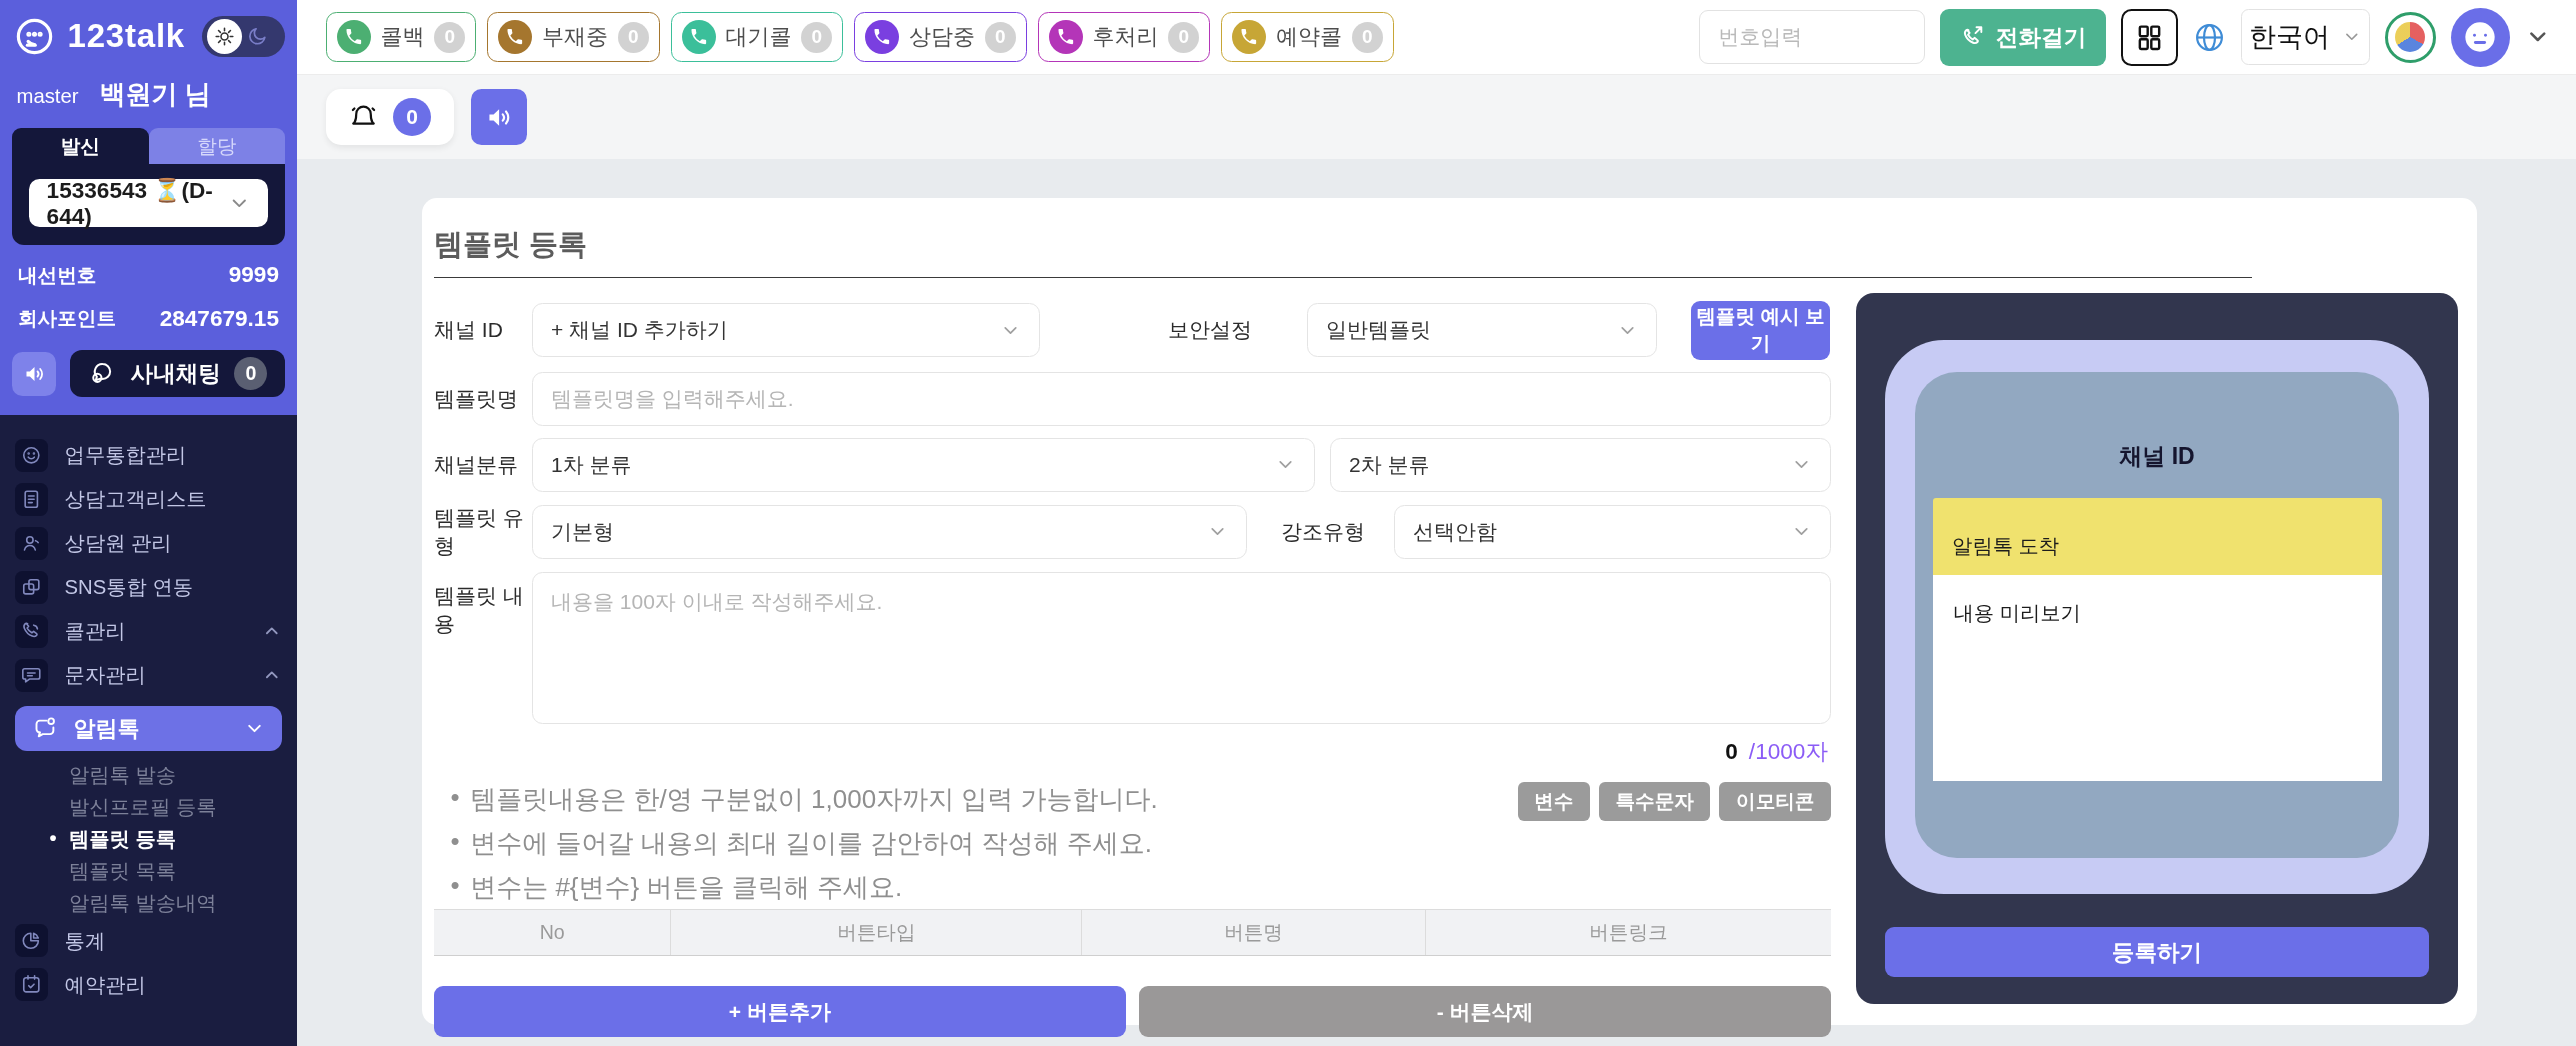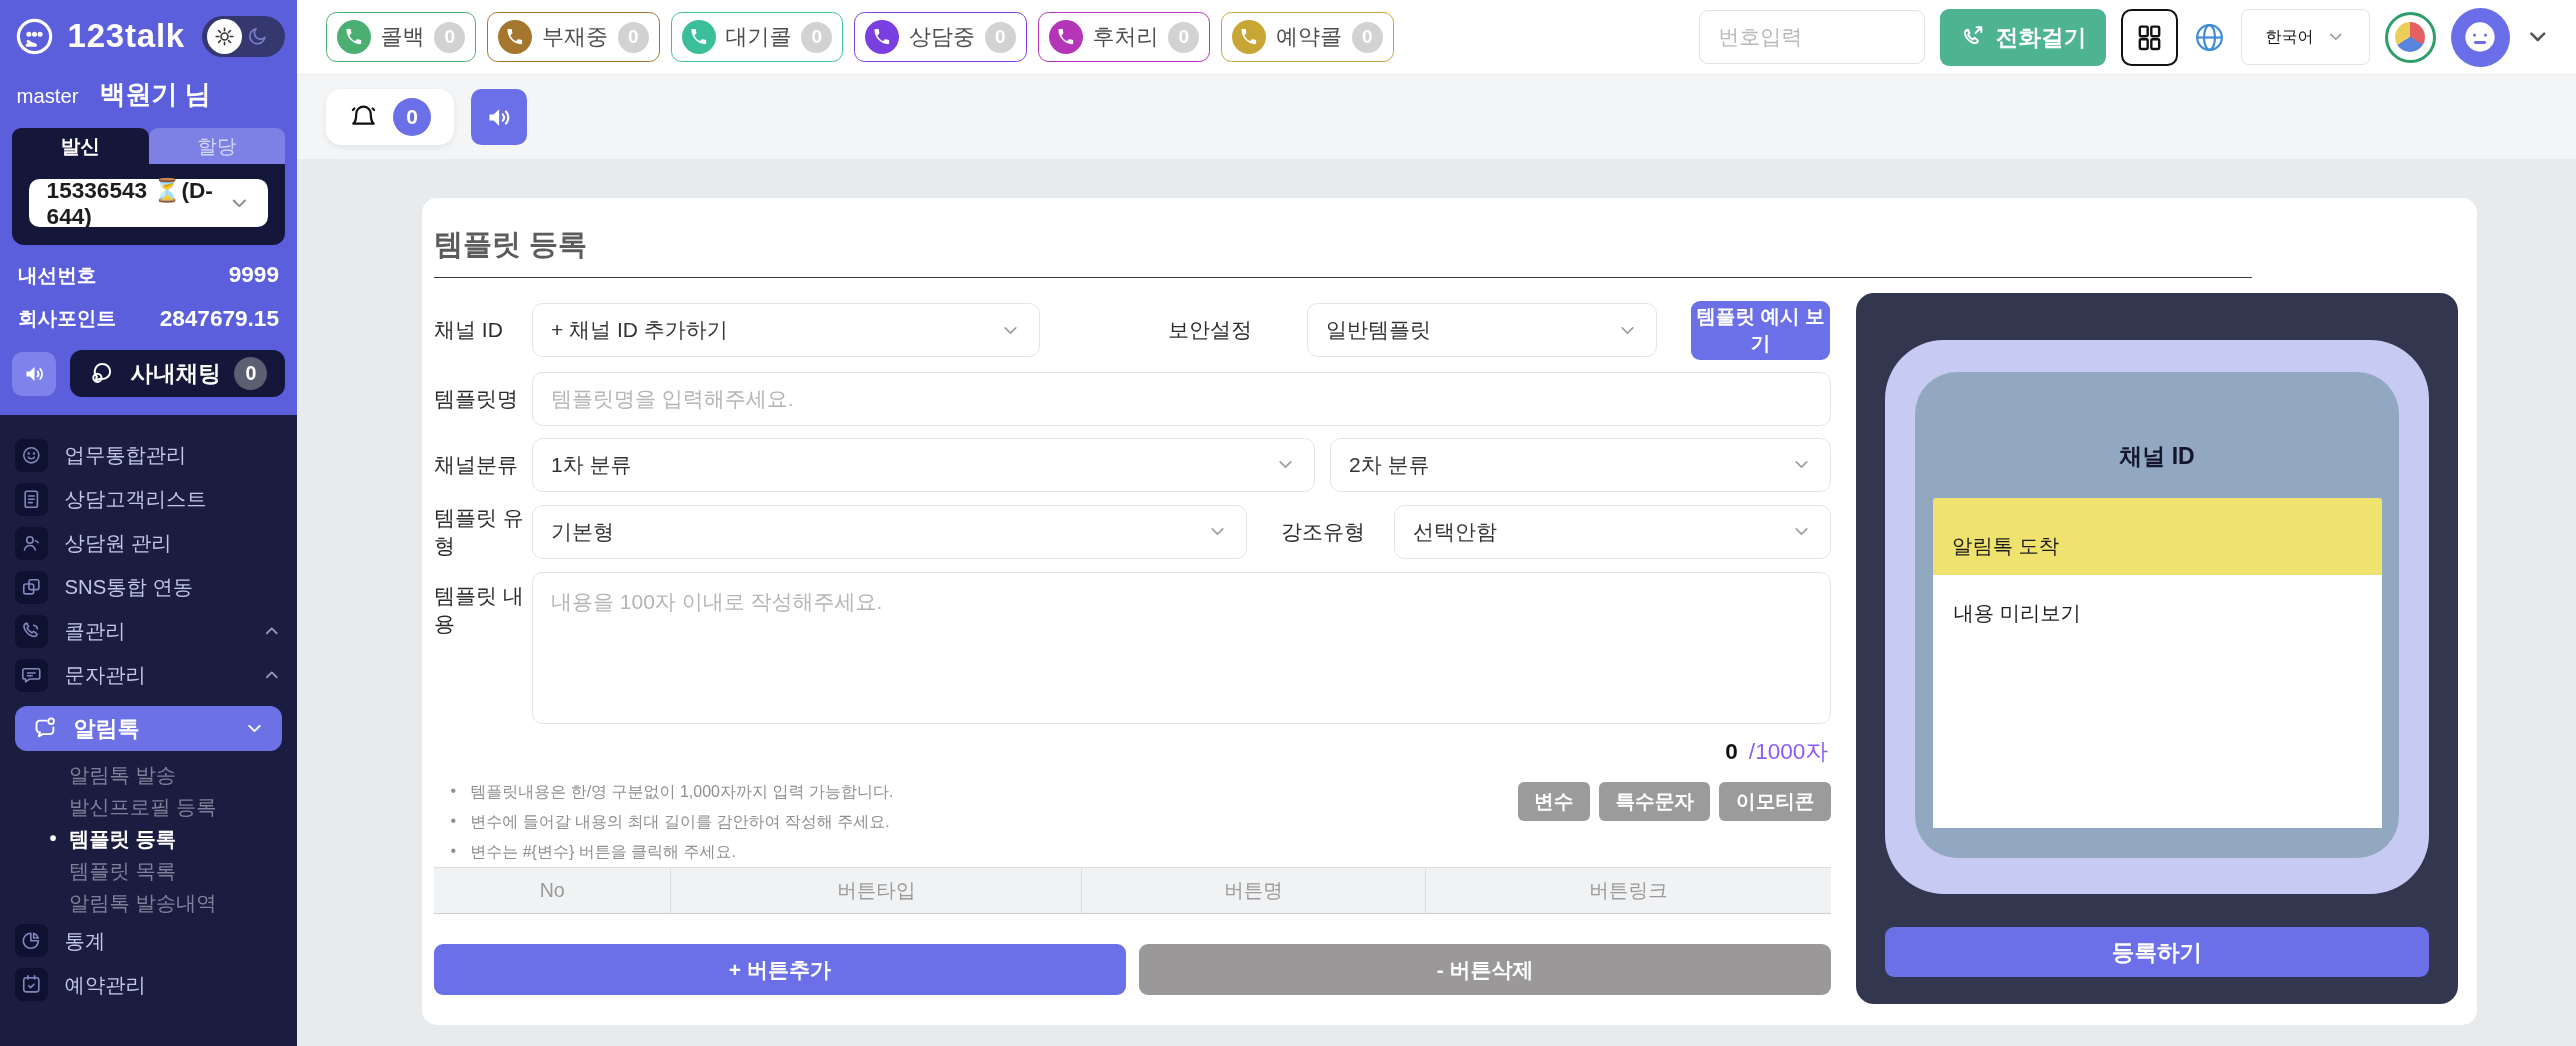--- a/index.html
+++ b/index.html
@@ -57,21 +57,21 @@
   .pill-c4 { border-color:#7a3fe0; } .pill-c4 .pill-icon { background:#7a3fe0; }
   .pill-c5 { border-color:#b435b8; } .pill-c5 .pill-icon { background:#b435b8; }
   .pill-c6 { border-color:#c7a636; } .pill-c6 .pill-icon { background:#c7a636; }
   .count-dark { background:#3b3b3b; } .count-gray { background:#d2d2d2; }
   .header-right { margin-left:auto; display:flex; align-items:center; gap:15px; }
   .phone-input { width:226px; height:54px; border:1.5px solid #e2e2e2; border-radius:9px; font-size:21px; padding:17px 18px; color:#222; outline:none; font-family:inherit; }
   .phone-input::placeholder { color:#b9b9b9; }
   .call-btn { height:57px; background:#4db390; color:#fff; border:none; border-radius:9px; font-size:22.6px; font-weight:bold; display:flex; align-items:center; gap:10.5px; padding:0 19.6px; cursor:pointer; font-family:inherit; }
   .grid-btn { width:57px; height:57px; border:2.3px solid #111; border-radius:10.5px; background:#fff; display:grid; place-items:center; cursor:pointer; }
   .globe { color:#3f8cd6; display:grid; place-items:center; }
-  .lang-select { width:129px; height:56px; border:1.5px solid #e2e2e2; border-radius:7.5px; background:#fff; display:flex; align-items:center; justify-content:center; gap:12px; font-size:16px; color:#111; cursor:pointer; }
+  .lang-select { width:129px; height:56px; border:1.5px solid #e2e2e2; border-radius:7.5px; background:#fff; display:flex; align-items:center; justify-content:center; gap:12px; font-size:27px; color:#111; cursor:pointer; }
   .lang-select .chev { color:#999; }
   .emblem { width:51px; height:51px; border-radius:50%; background:#fff; border:3.8px solid #2f9e6a; display:grid; place-items:center; cursor:pointer; }
   .emblem-core { width:30px; height:30px; border-radius:50%; background:conic-gradient(#e04444 0 33%, #3d6fd8 33% 66%, #e8c63c 66% 100%); opacity:.85; }
   .mascot-avatar { width:59px; height:59px; border-radius:50%; background:#6a6ee8; display:grid; place-items:center; color:#fff; cursor:pointer; }
   .header-chevron { color:#555; display:grid; place-items:center; cursor:pointer; }
 
   .subheader { height:85px; background:#f4f5f6; display:flex; align-items:center; padding:0 29px; gap:16.6px; flex:none; border-top:0.8px solid #ececec; }
   .bell-pill { width:128px; height:56px; background:#fff; border:none; border-radius:15px; box-shadow:0 2.3px 6px rgba(0,0,0,.07); display:flex; align-items:center; justify-content:center; gap:15px; color:#111; cursor:pointer; }
   .bell-count { width:38px; height:38px; border-radius:50%; background:#6b6fe8; color:#fff; font-size:21px; font-weight:bold; display:grid; place-items:center; }
   .sound-btn2 { width:56px; height:56px; background:#6b6fe8; border:none; border-radius:10.5px; color:#fff; display:grid; place-items:center; cursor:pointer; }
@@ -88,41 +88,41 @@
   .ctrl .chev { color:#a0a0a0; }
   .tinput { height:54px; border:1.5px solid #e4e4e4; border-radius:10.5px; padding:0 18px; font-size:21px; color:#333; outline:none; font-family:inherit; }
   .tinput::placeholder, .tarea::placeholder { color:#b5b5b5; }
   .example-btn { margin-left:34px; width:139px; height:59px; background:#6b6fe8; color:#fff; border:none; border-radius:9px; font-size:19.6px; font-weight:bold; cursor:pointer; font-family:inherit; }
   .tarea { flex:1; height:152px; border:1.5px solid #e4e4e4; border-radius:10.5px; padding:15px 18px; font-size:21px; color:#333; resize:none; outline:none; font-family:inherit; }
   .counter-row { text-align:right; font-size:22.6px; margin:4.5px 3px 10.5px 0; }
   .counter-cur { font-weight:bold; color:#111; }
   .counter-max { color:#8b5cf6;padding-left:11px; }
   .notes-row { display:flex; justify-content:space-between; align-items:flex-start; }
   .notes { list-style:none; margin-left:16.6px; }
-  .notes li { font-size:16px; color:#8f8f8f; padding:4.5px 0; position:relative; padding-left:19.6px; }
+  .notes li { font-size:26px; color:#8f8f8f; padding:4.5px 0; position:relative; padding-left:19.6px; }
   .notes li::before { content:"•"; position:absolute; left:0; color:#8f8f8f; }
   .insert-btns { display:flex; gap:9px; margin-top:4.5px; }
   .insert-btn { height:39px; padding:0 16.6px; background:#9b9b9b; border:none; border-radius:6px; color:#fff; font-size:19.6px; font-weight:bold; cursor:pointer; font-family:inherit; }
   .btn-input-title { font-size:21px; font-weight:bold; color:#111; margin:25.6px 0 12px; }
   .btn-table { display:grid; grid-template-columns:17% 29.4% 24.6% 29%; border-top:1.5px solid #dcdcdc; border-bottom:1.5px solid #cfcfcf; background:#f1f2f4; height:47px; }
   .btn-table .th { display:grid; place-items:center; font-size:19.6px; color:#9a9a9a; border-right:0.8px solid #dcdcdc; }
   .btn-table .th:last-child { border-right:none; }
   .table-btns { display:flex; gap:13.5px; margin-top:30px; }
   .add-btn, .remove-btn { flex:1; height:51px; border:none; border-radius:9px; color:#fff; font-size:21px; font-weight:bold; cursor:pointer; font-family:inherit; }
   .add-btn { background:#6b6fe8; }
   .remove-btn { background:#9a9898; }
 
   
   .preview-panel { position:absolute; top:95px; right:19px; bottom:21px; width:602px; background:#32364e; border-radius:18px; padding:47px 29px 0; display:flex; flex-direction:column; }
   .phone { height:554px; background:#c7cbf4; border-radius:59px; padding:32px 30px 36px; flex:none; }
   .phone-screen { background:#92a8c1; border-radius:42px; height:100%; display:flex; flex-direction:column; align-items:center; }
   .phone-title { margin-top:69px; font-size:23px; font-weight:bold; color:#15152e; }
   .msg { width:calc(100% - 35px); margin-top:25.6px; }
   .msg-header { background:#f0e26e; height:77px; border-radius:3px 3px 0 0; display:flex; align-items:center; padding:19.6px 19.6px 0; font-size:20.3px; color:#1c1c1c; }
-  .msg-body { background:#fff; height:253px; padding:24px 21px; font-size:20.3px; color:#1c1c1c; }
+  .msg-body { background:#fff; height:206px; padding:24px 21px; font-size:20.3px; color:#1c1c1c; }
   .submit-btn { margin-top:33px; height:50px; background:#6b6fe8; border:none; border-radius:9px; color:#fff; font-size:22.6px; font-weight:bold; cursor:pointer; font-family:inherit; }
 
   .ml170 { margin-left:128px; width:109px; }
   .ml45  { margin-left:34px; width:87px; }
   svg { display:block; }
 </style>
 </head>
 <body>
 
 <div class="app">

